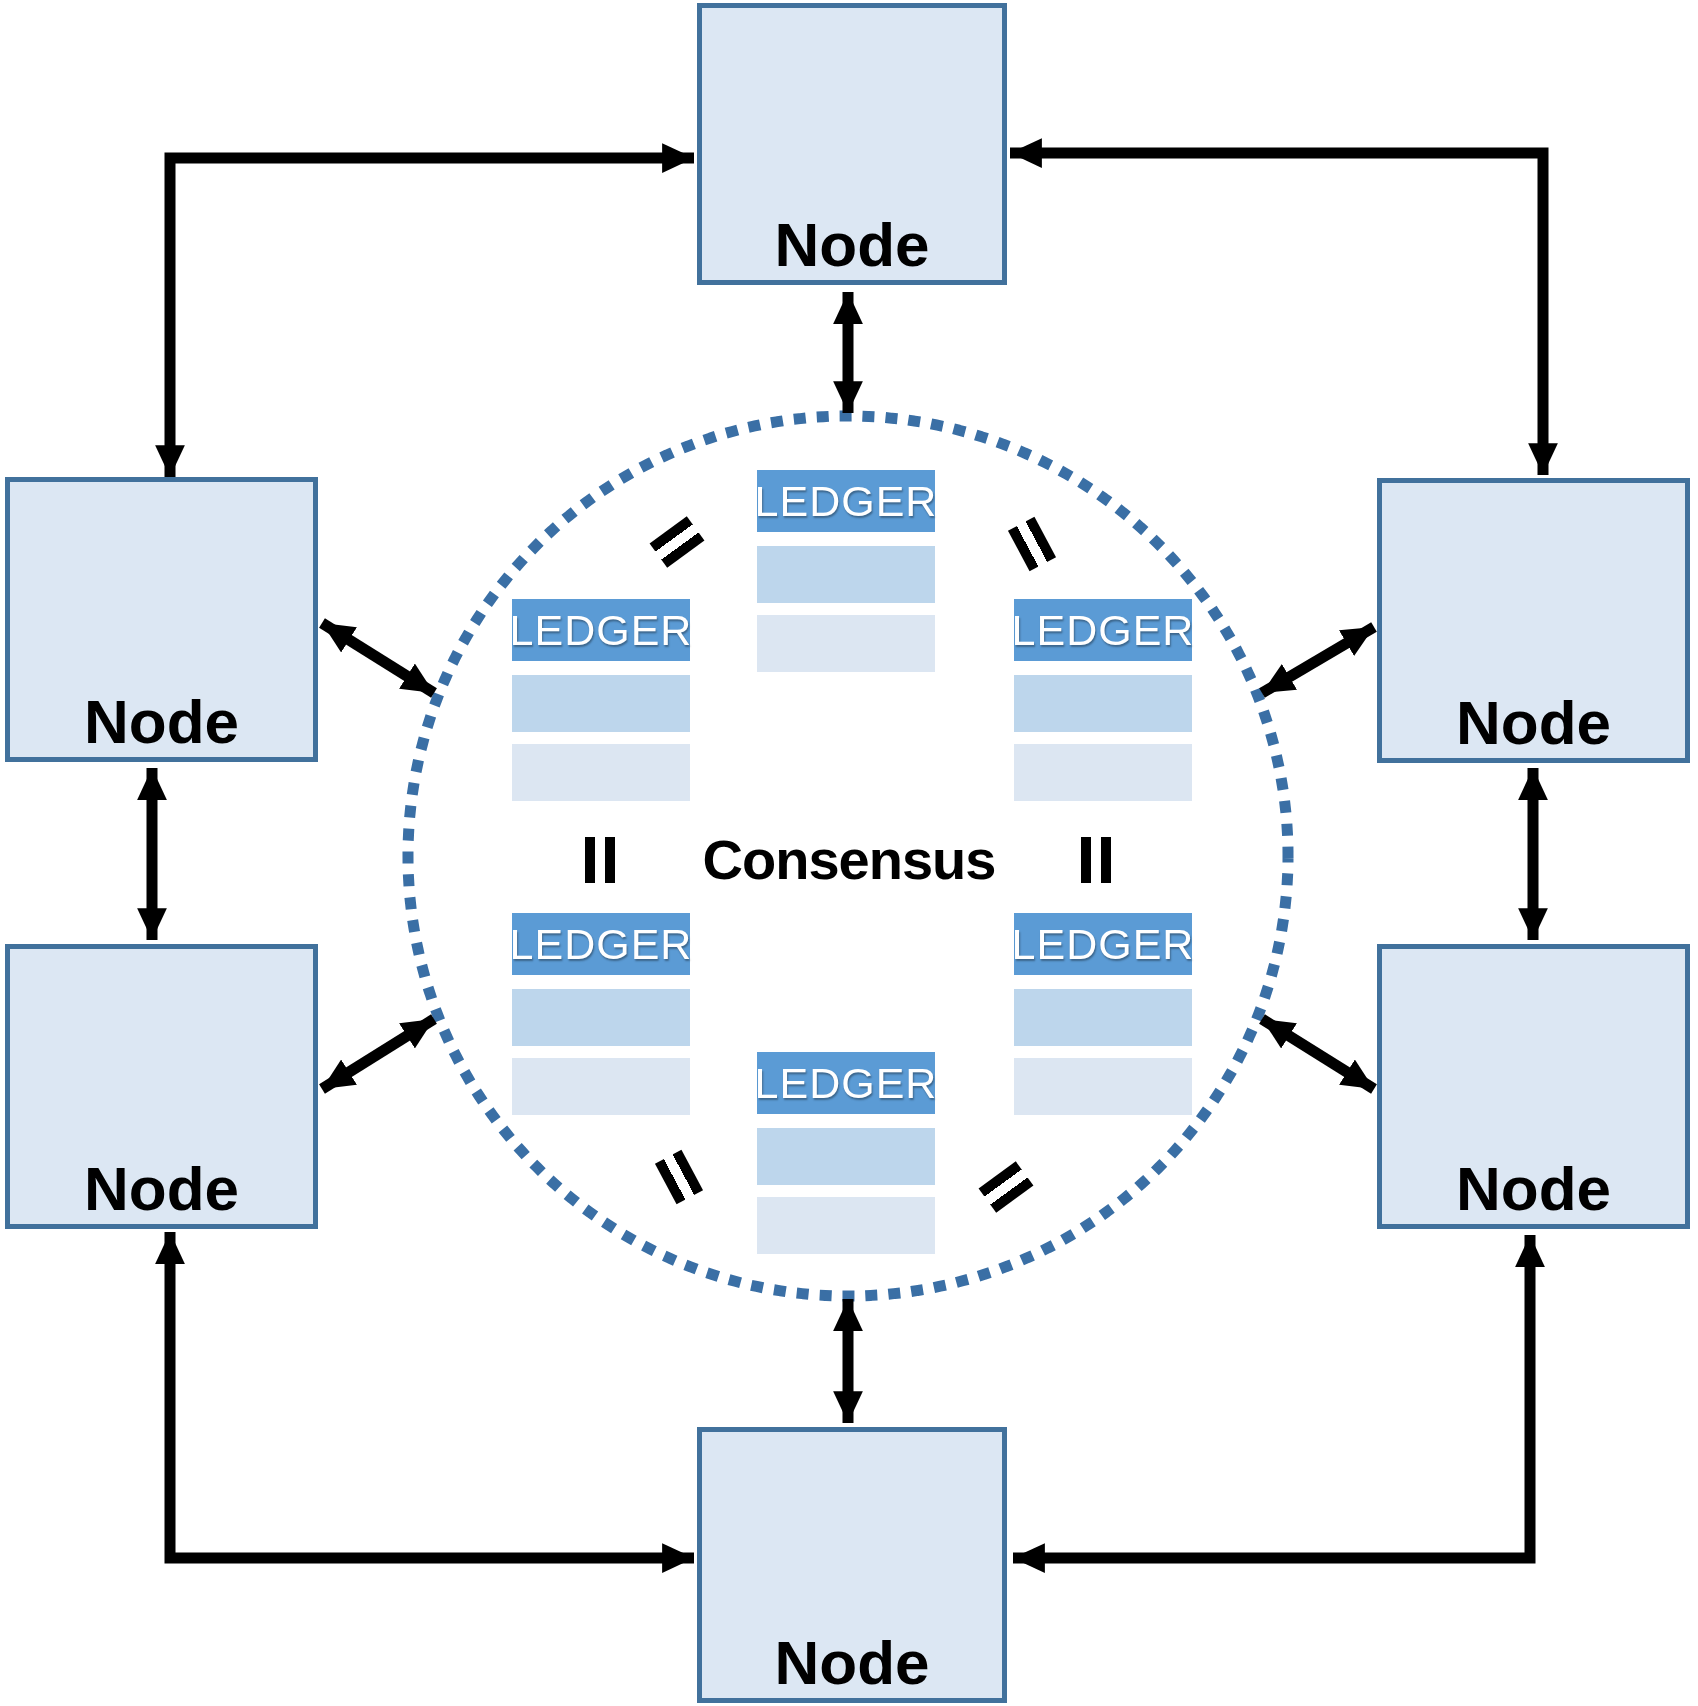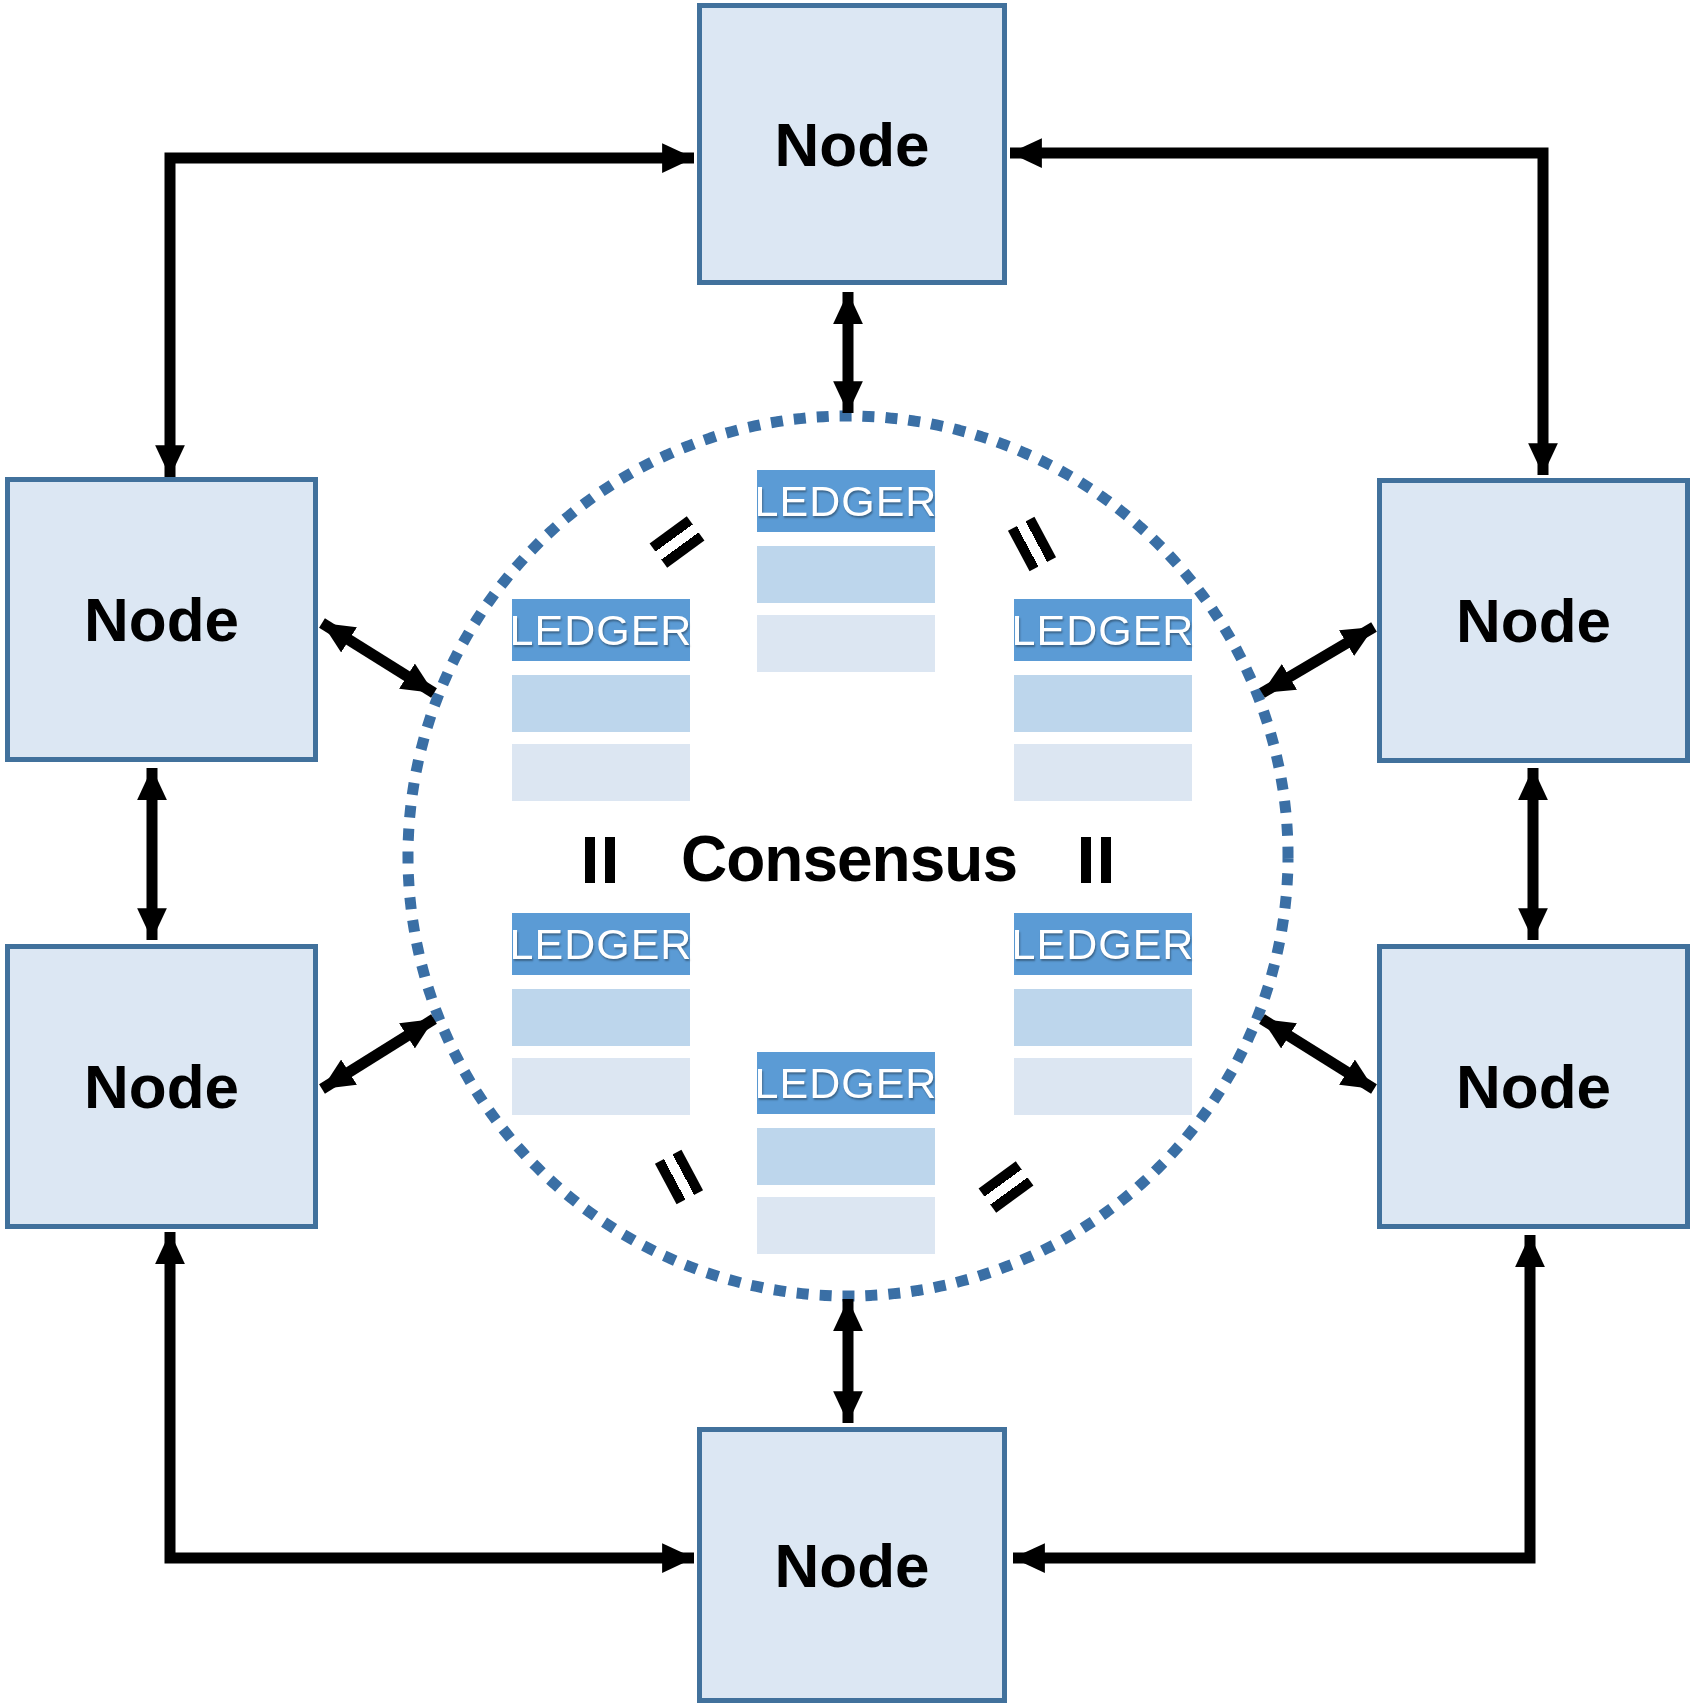--- a/index.html
+++ b/index.html
@@ -18,21 +18,21 @@
     position:relative;width:1698px;height:1706px;background:#fff;overflow:hidden;
     font-family:"Liberation Sans",sans-serif;
   }
   svg.connectors{position:absolute;left:0;top:0;width:1698px;height:1706px;}
   svg.connectors .shaft{stroke:var(--c-arrow);stroke-width:11;fill:none;stroke-linejoin:miter;}
   svg.connectors .head{fill:var(--c-arrow);}
   svg.connectors .ring{fill:none;stroke:var(--c-circle_dot);stroke-width:11;
     stroke-dasharray:1 22;stroke-linecap:square;}
   .node{
     position:absolute;background:var(--c-node_fill);border:5px solid var(--c-node_border);
-    display:flex;align-items:center;justify-content:center;
+    display:flex;align-items:flex-end;justify-content:center;
   }
   .node .lbl{font-weight:bold;font-size:62px;color:var(--c-text);letter-spacing:0px;}
   .ledger{position:absolute;width:178px;}
   .ledger .hd{
     height:62px;background:var(--c-ledger_header);color:#fff;
     display:flex;align-items:center;justify-content:center;
     font-size:43px;font-weight:400;letter-spacing:1px;
     text-shadow:1px 2px 2px rgba(0,0,0,0.35);
     margin-bottom:14px;
   }
@@ -40,21 +40,21 @@
   .ledger .r2{height:57px;background:var(--c-ledger_row2);}
   .eq{
     position:absolute;width:46px;height:30px;
     background:linear-gradient(to bottom,
       var(--c-arrow) 0px,var(--c-arrow) 10px,
       transparent 10px,transparent 20px,
       var(--c-arrow) 20px,var(--c-arrow) 30px);
   }
   .consensus{
     position:absolute;left:849px;top:861px;transform:translate(-50%,-53%);
-    font-size:64px;font-weight:bold;letter-spacing:-1px;color:var(--c-text);white-space:nowrap;
+    font-size:56px;font-weight:bold;letter-spacing:-1px;color:var(--c-text);white-space:nowrap;
   }
 </style>
 </head>
 <body>
 
 <div class="stage">
 
   <svg class="connectors" viewBox="0 0 1698 1706" xmlns="http://www.w3.org/2000/svg">
     <defs>
       <marker id="ah" viewBox="0 0 32 32" refX="30" refY="16" markerWidth="34" markerHeight="34" markerUnits="userSpaceOnUse" orient="auto-start-reverse">

